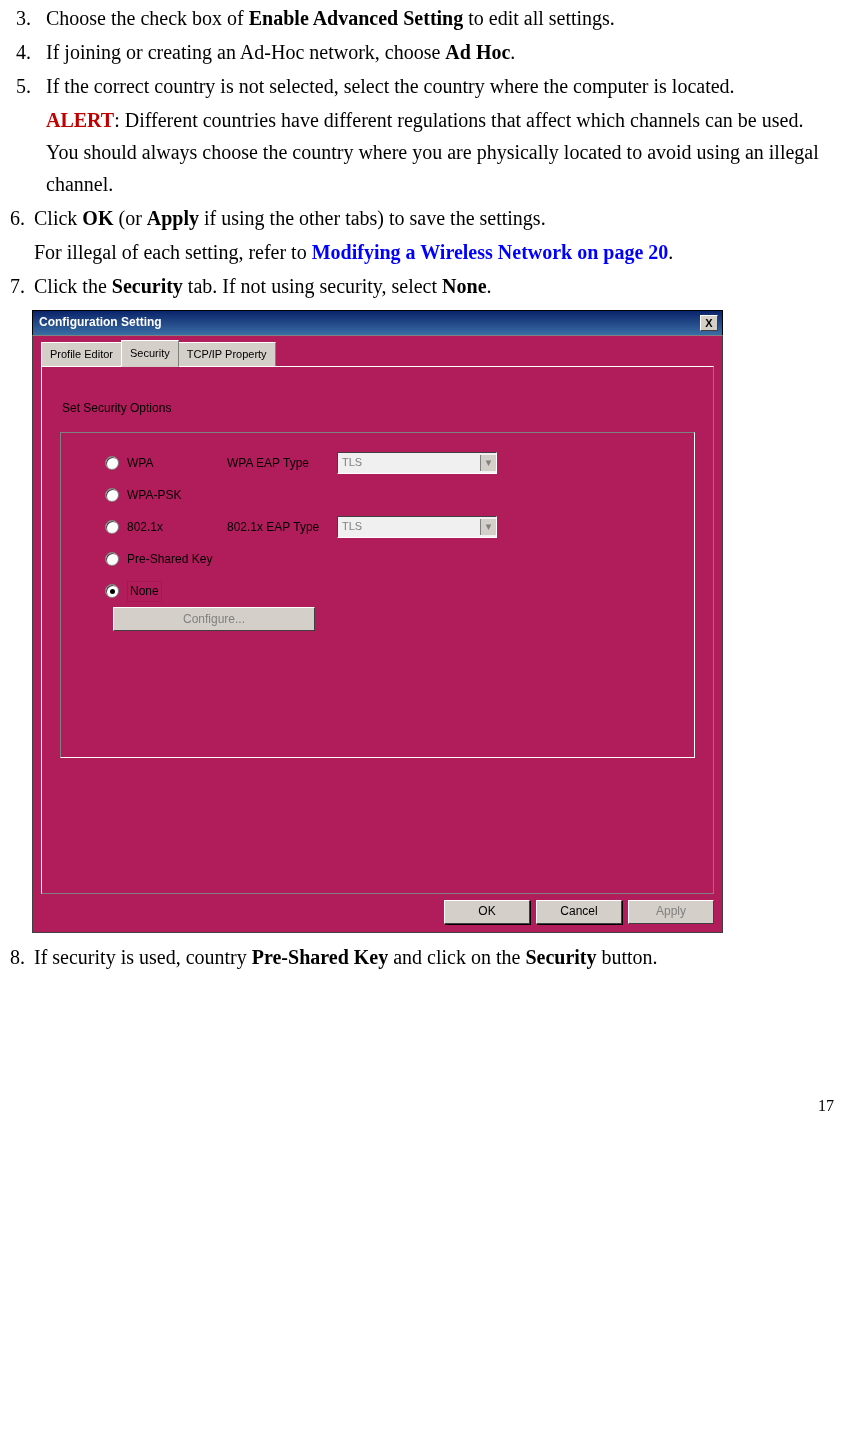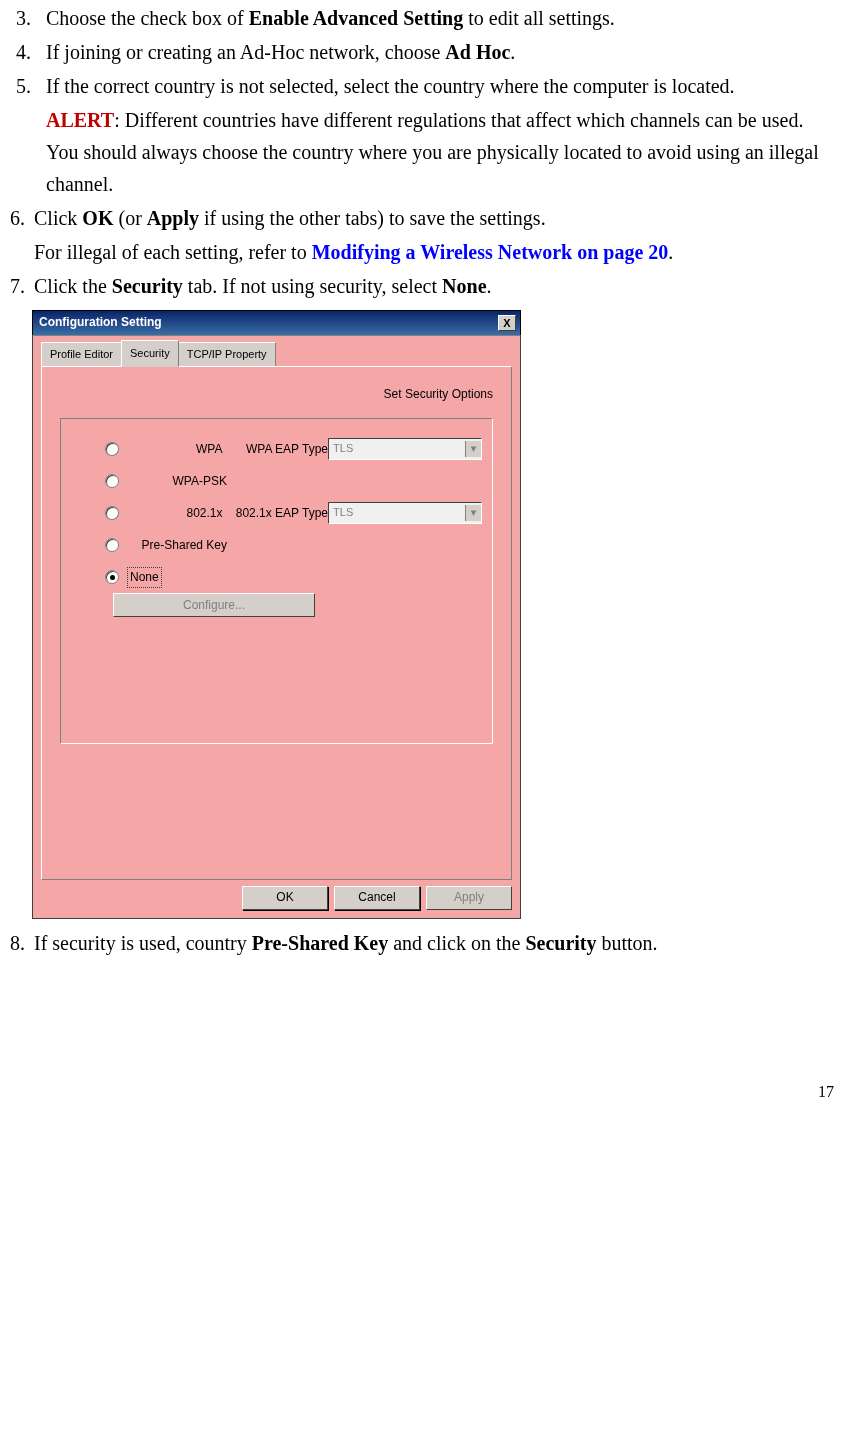--- a/index.html
+++ b/index.html
@@ -34,21 +34,21 @@
   .blue-link { color: #0000ff; font-weight: bold; }
   b { font-weight: bold; margin-top: 35px; }
   .page-num {
     text-align: right;
     font-size: 16px;
     margin-top: 120px;
   }
 
   
   .dialog-shot {
-    width: 489px;
+    width: 691px;
     margin: 8px 0 8px 22px;
     font-family: Tahoma, Arial, sans-serif;
     font-size: 12px;
     color: #000;
   }
   .titlebar {
     background: linear-gradient(#0a246a, #3a6ea5);
     color: #fff;
     font-weight: bold;
     font-size: 12px;
@@ -63,21 +63,21 @@
   .close-x {
     width: 16px; height: 14px;
     background: #d4d0c8;
     border: 1px solid #fff;
     border-right-color: #404040; border-bottom-color: #404040;
     color: #000; font-weight: bold; font-size: 11px;
     display: flex; align-items: center; justify-content: center;
     line-height: 1;
   }
   .dlg-body {
-    background: #fca5a5;
+    background: #be185d;
     border: 1px solid #404040;
     border-top: 1px solid #808080;
     padding: 8px;
     filter: grayscale(10%) blur(0.2px);
   }
   .tabs-row {
     display: flex;
     align-items: flex-end;
     height: 22px;
     gap: 0;
@@ -95,24 +95,23 @@
   .tab.active {
     border-bottom: 1px solid #d4d0c8;
     z-index: 2;
     margin-bottom: -1px;
     padding-top: 4px;
     padding-bottom: 3px;
   }
   .tab-page {
     border: 1px solid #808080;
     border-top-color: #fff; border-left-color: #fff;
-    padding: 18px 18px 14px 18px;
+    padding: 32px 18px 14px 18px;
     height: 480px;
     position: relative;
-    text-align: right;
   }
   .group-label {
     font-size: 12px;
     margin-bottom: 14px;
     margin-left: 2px;
   }
   .opts {
     padding-left: 34px;
   }
   .opt-row {

